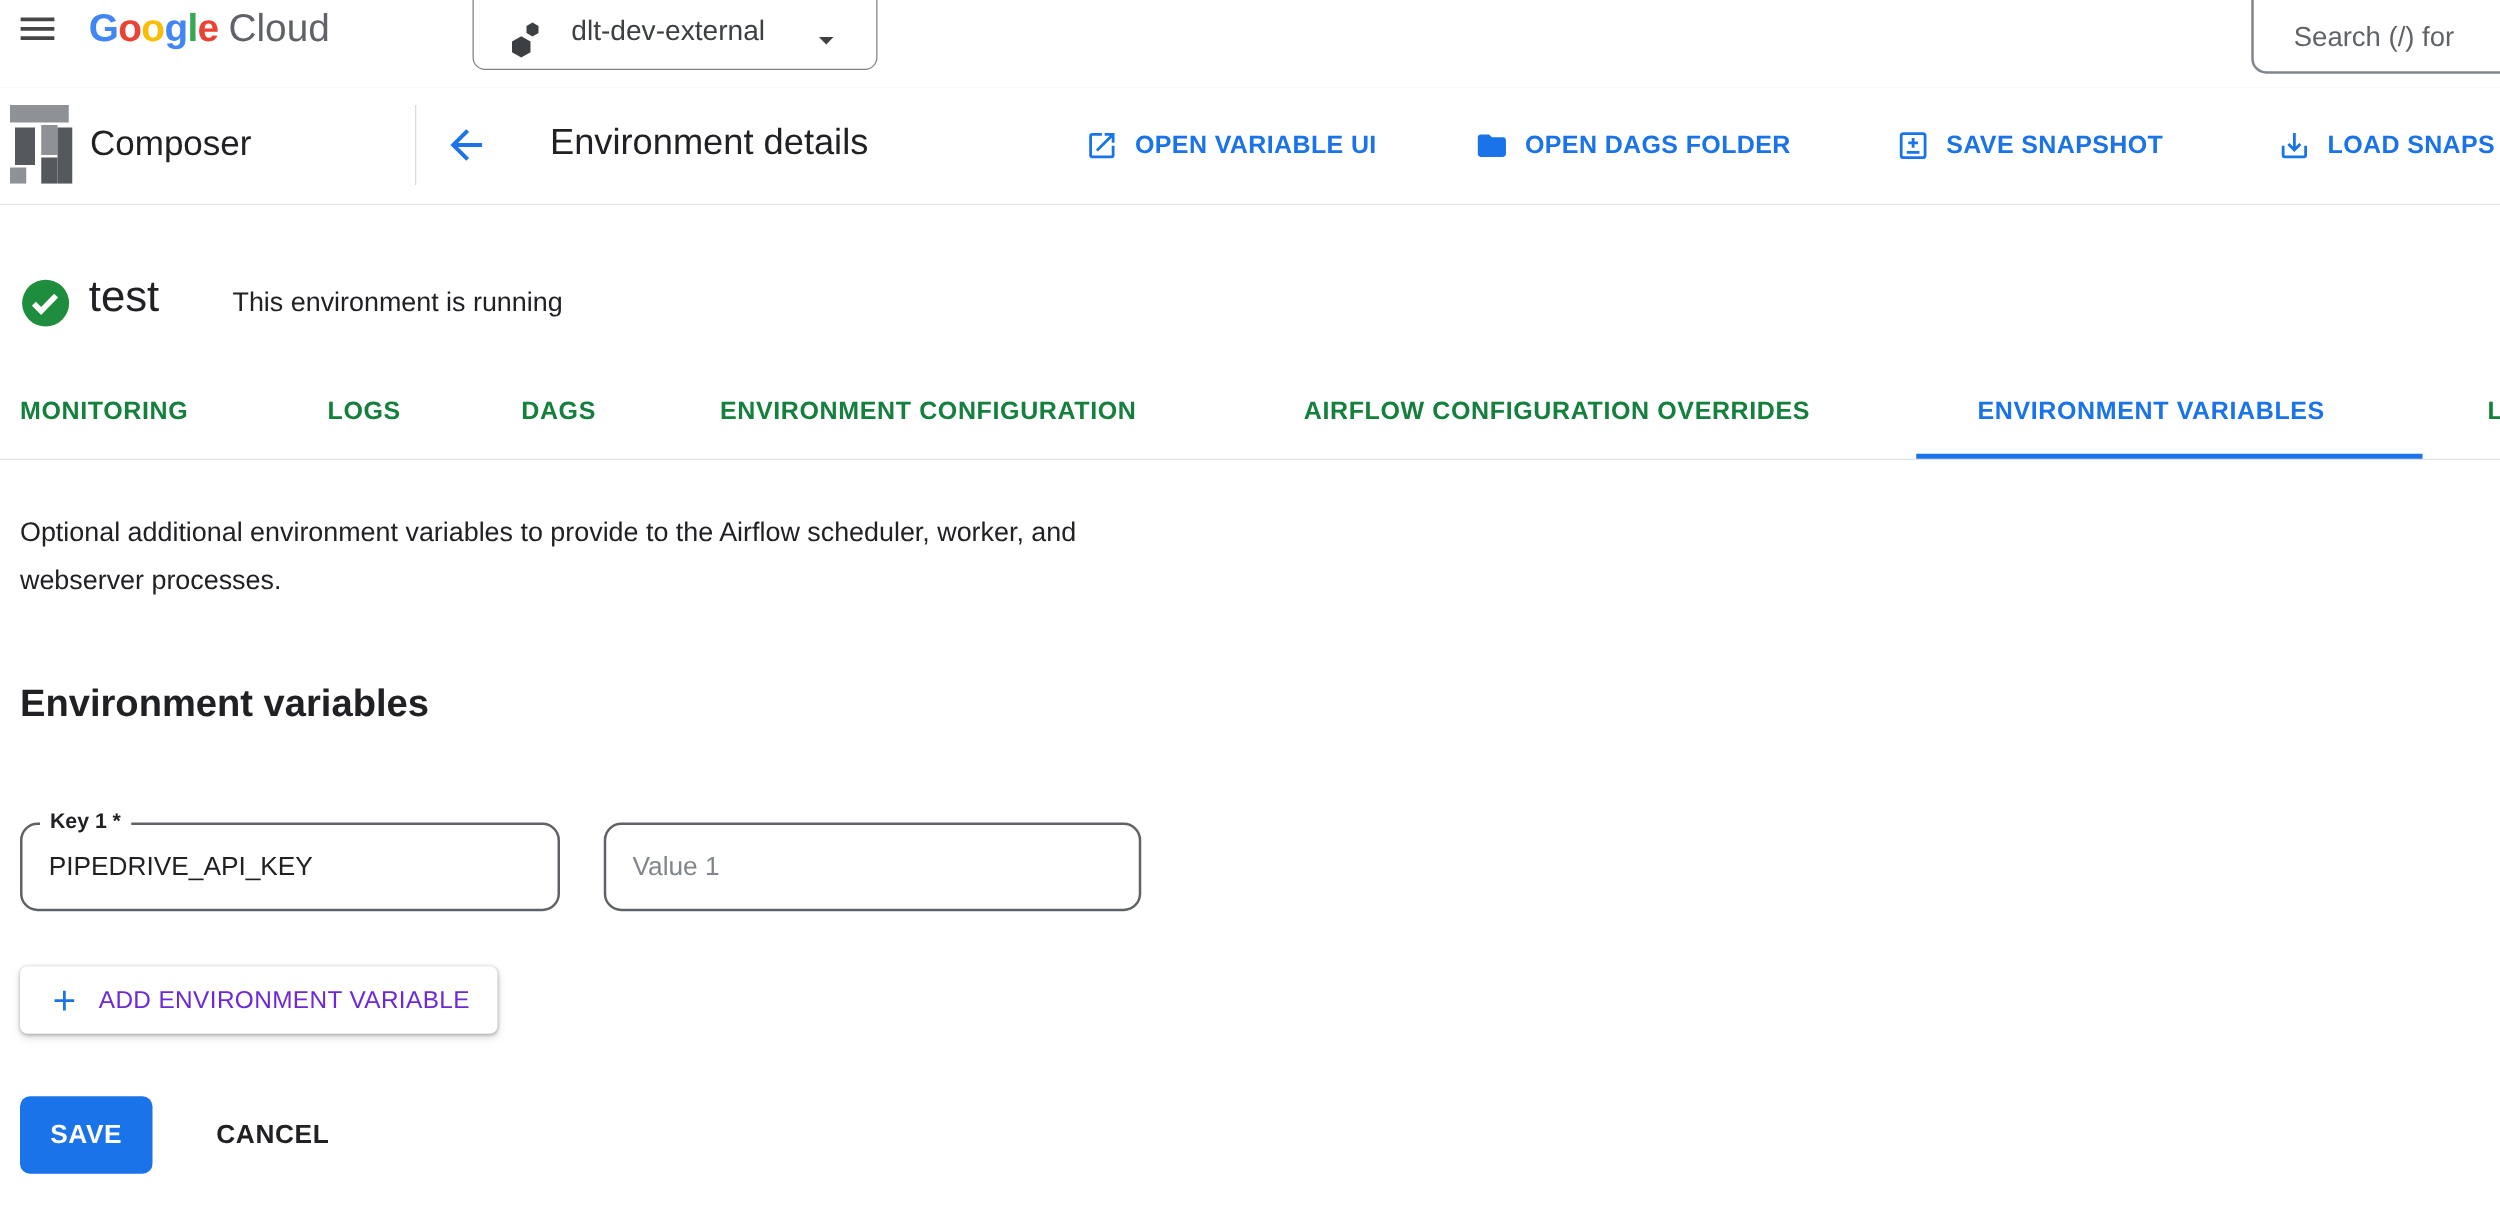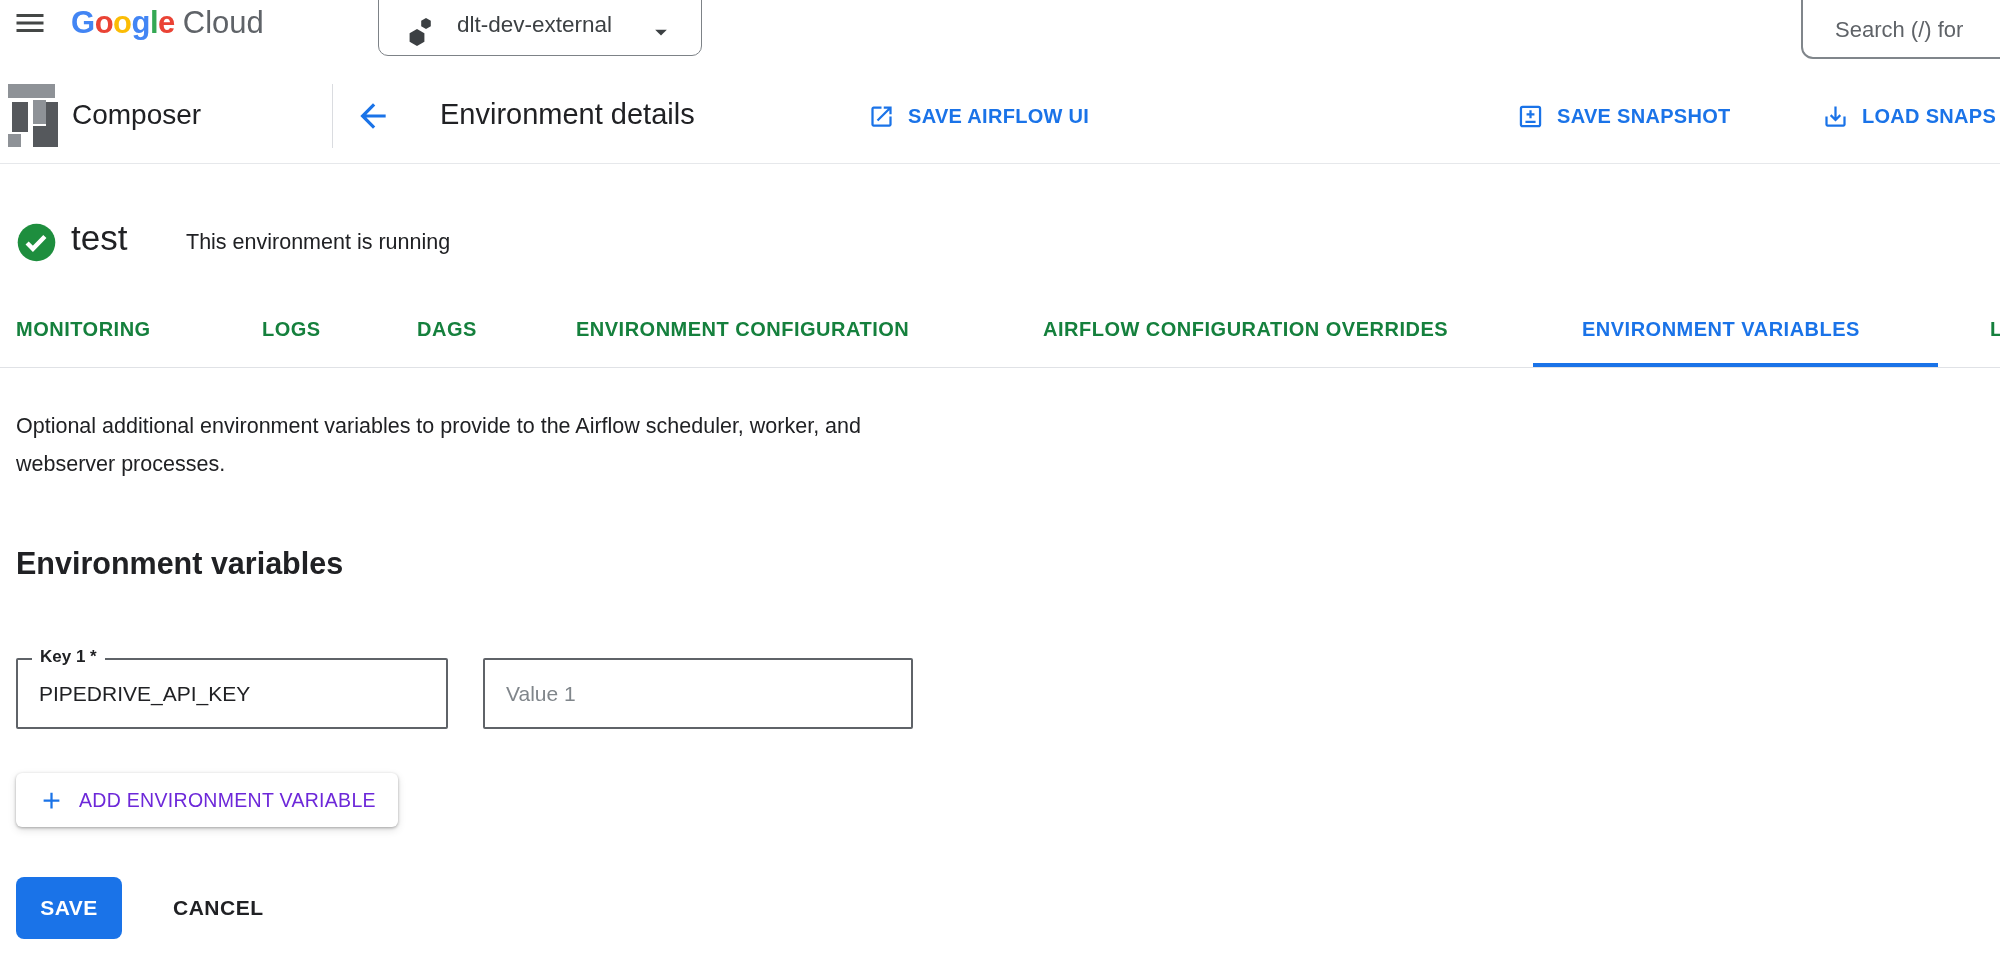--- a/index.html
+++ b/index.html
@@ -42,21 +42,21 @@
   .tabs{position:absolute;left:0;top:281px;width:2000px;height:86px;border-bottom:1px solid #e0e2e6;}
   .tab{position:absolute;bottom:26px;font-size:20px;font-weight:700;letter-spacing:.5px;color:#15803d;white-space:nowrap;cursor:pointer;}
   .t0{left:16px}.t1{left:262px}.t2{left:417px}.t3{left:576px}.t4{left:1043px}.t5{left:1582px;color:#1a73e8}.t6{left:1990px}
   .tabline{position:absolute;left:1533px;bottom:0;width:405px;height:4px;background:#1a73e8;}
 
   
   .desc{position:absolute;left:16px;font-size:21.5px;line-height:38px;color:#202124;white-space:nowrap;}
   .d0{top:407px}.d1{top:445px}
   .heading{position:absolute;left:16px;top:546px;font-size:30.5px;font-weight:700;color:#202124;}
 
-  .field{position:absolute;top:658px;height:71px;border:2px solid #5f6368;border-radius:2px;background:#fff;box-sizing:border-box;}
+  .field{position:absolute;top:658px;height:71px;border:2px solid #5f6368;border-radius:14px;background:#fff;box-sizing:border-box;}
   .keyfield{left:16px;width:432px;}
   .valfield{left:483px;width:430px;}
   .fieldlabel{position:absolute;left:14px;top:-13px;background:#fff;padding:0 8px;font-size:17px;font-weight:700;color:#202124;white-space:nowrap;}
   .ti{position:absolute;left:0;top:0;width:100%;height:100%;border:none;outline:none;background:transparent;
       padding:0 0 0 21px;font-family:"Liberation Sans",sans-serif;font-size:21px;color:#202124;box-sizing:border-box;}
   .ti::placeholder{color:#80868b;opacity:1;}
 
   .addbtn{position:absolute;left:16px;top:773px;height:54px;display:flex;align-items:center;gap:14px;
       padding:0 22px;background:#fff;border:none;border-radius:6px;cursor:pointer;
       box-shadow:0 1px 3px rgba(0,0,0,.3),0 3px 8px rgba(0,0,0,.12);}
@@ -115,21 +115,27 @@
     <svg width="38" height="38" viewBox="0 0 24 24">
         <path fill="#1a73e8" d="M20 11H7.83l5.59-5.59L12 4l-8 8 8 8 1.41-1.41L7.83 13H20v-2z"></path>
       </svg>
   </div>
   <div class="ptitle">Environment details</div>
 
   <div class="action a1">
     <svg width="27" height="27" viewBox="0 0 24 24">
         <path fill="#1a73e8" d="M19 19H5V5h7V3H5c-1.1 0-2 .9-2 2v14c0 1.1.9 2 2 2h14c1.1 0 2-.9 2-2v-7h-2v7zM14 3v2h3.59l-9.83 9.83 1.41 1.41L19 6.41V10h2V3h-7z"></path>
       </svg>
-    <span>SAVE AIRFLOW UI</span>
+    <span>OPEN VARIABLE UI</span>
+  </div>
+  <div class="action a2">
+    <svg width="27" height="27" viewBox="0 0 24 24">
+        <path fill="#1a73e8" d="M10 4H4c-1.1 0-2 .9-2 2v12c0 1.1.9 2 2 2h16c1.1 0 2-.9 2-2V8c0-1.1-.9-2-2-2h-8l-2-2z"></path>
+      </svg>
+    <span>OPEN DAGS FOLDER</span>
   </div>
   <div class="action a3">
     <svg width="27" height="27" viewBox="0 0 24 24" fill="none" stroke="#1a73e8" stroke-width="2">
       <rect x="3.5" y="3.5" width="17" height="17" rx="1.5"></rect>
       <path d="M12 6.5v7M8.5 10h7M7.5 16.8h9"></path>
     </svg>
     <span>SAVE SNAPSHOT</span>
   </div>
   <div class="action a4">
     <svg width="27" height="27" viewBox="0 0 24 24">

